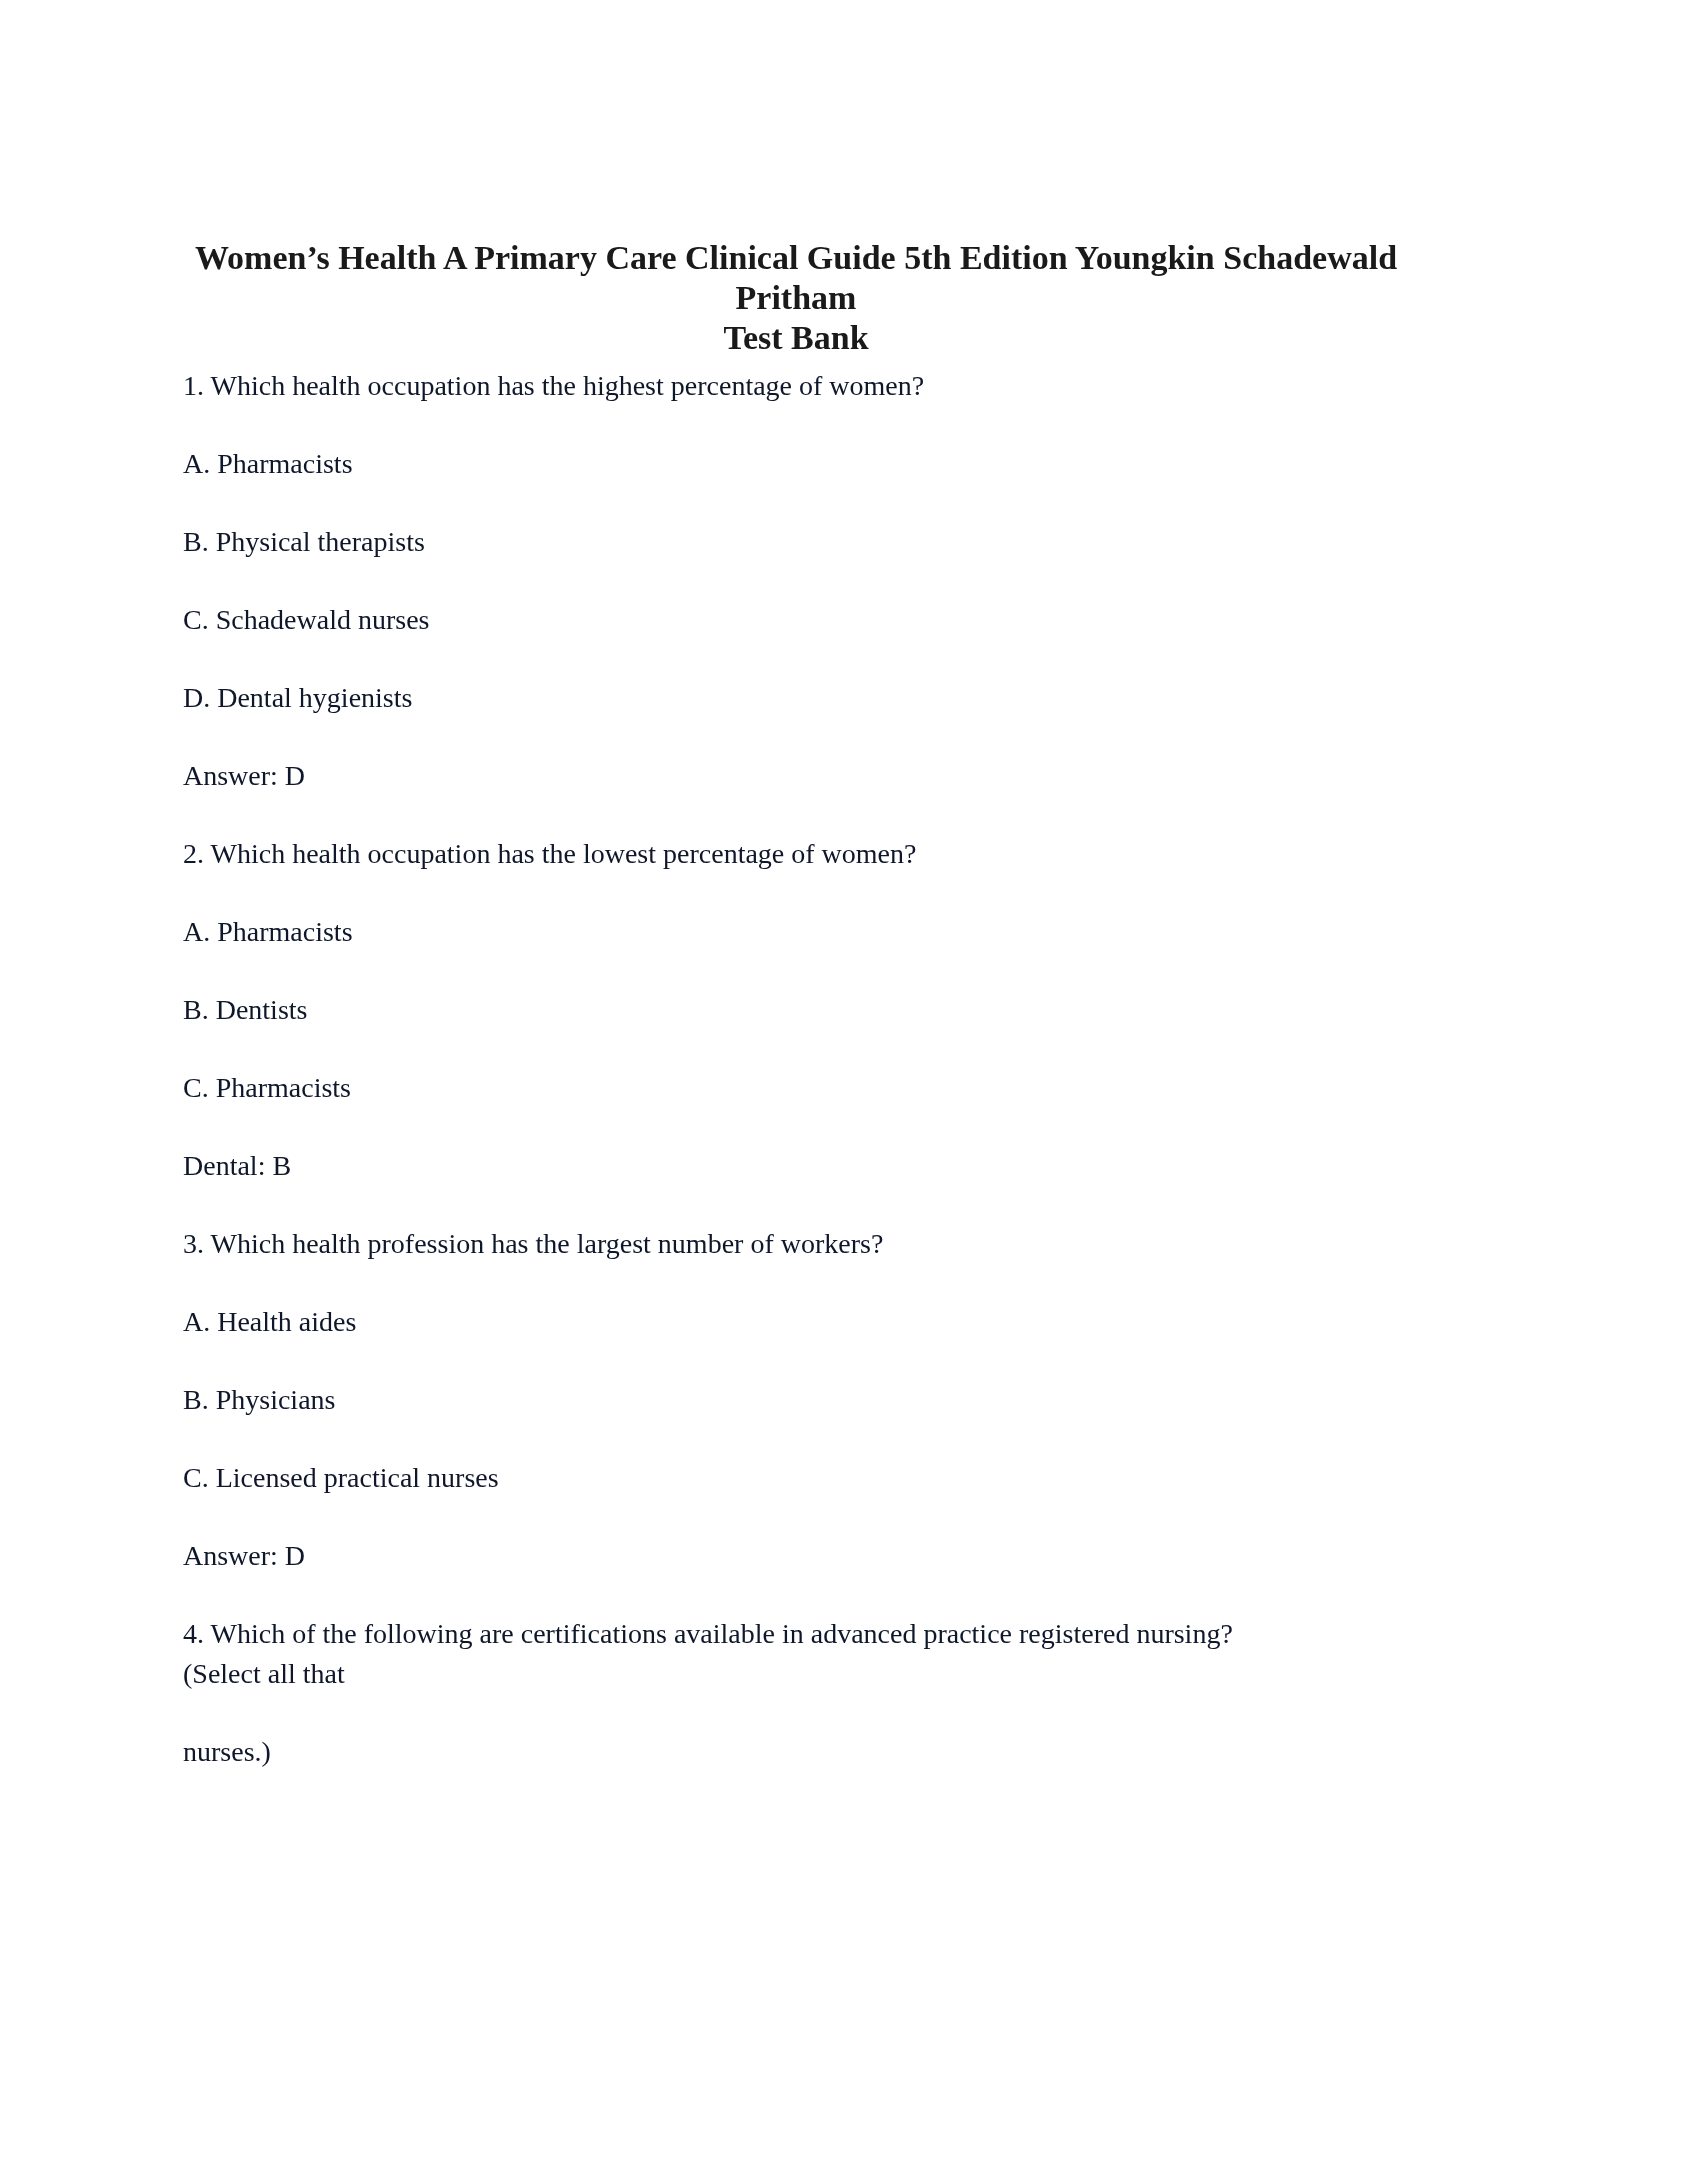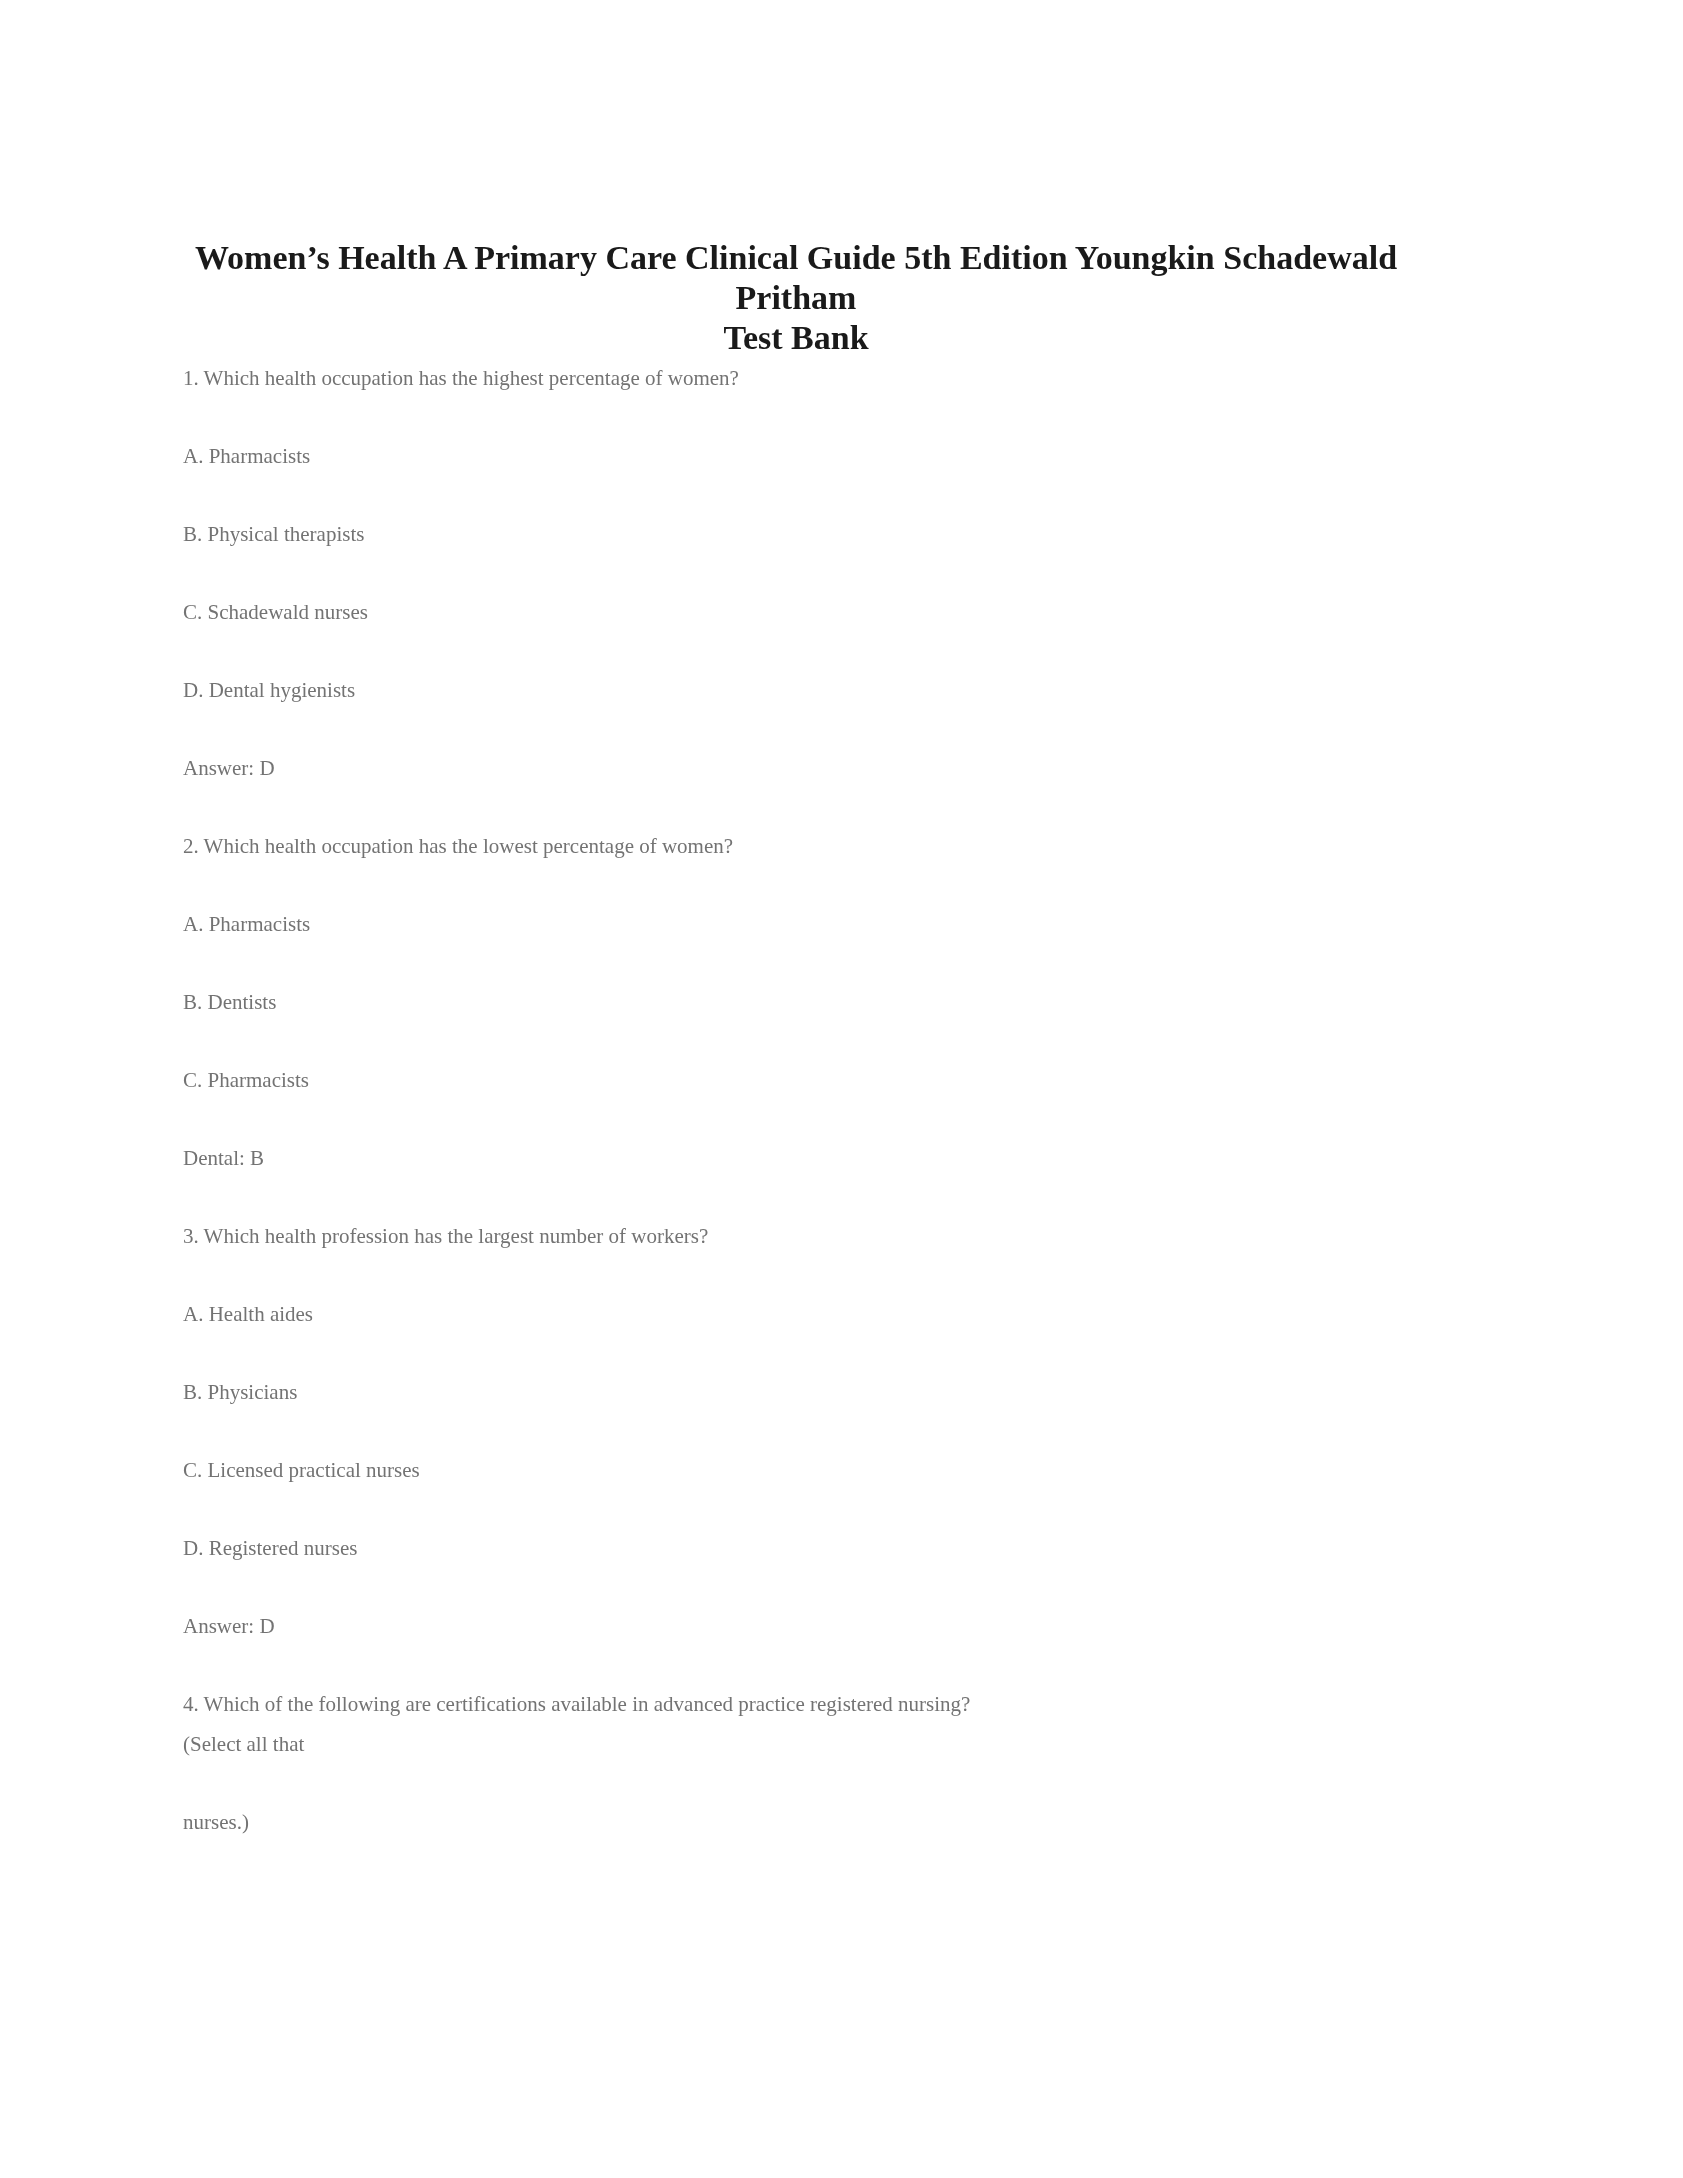--- a/index.html
+++ b/index.html
@@ -38,24 +38,24 @@
     font-size: 33px;
     line-height: 42px;
     font-weight: normal;
     color: #000000;
   }
   .chapter-heading .chapter-title {
     color: #363b49;
     margin-left: 9px;
   }
   .line {
-    margin: 0 0 38px 0;
-    font-size: 21px;
+    margin: 8px 0 38px 0;
+    font-size: 28px;
     line-height: 40px;
-    color: #737373;
+    color: #0f172a;
   }
   .question {
     margin: 0;
     padding: 0;
   }
 </style>
 </head>
 <body>
 
 <div class="page">
@@ -85,21 +85,20 @@
       <p class="line">B. Dentists</p>
       <p class="line">C. Pharmacists</p>
       <p class="line">Dental: B</p>
     </section>
 
     <section class="question">
       <p class="line">3. Which health profession has the largest number of workers?</p>
       <p class="line">A. Health aides</p>
       <p class="line">B. Physicians</p>
       <p class="line">C. Licensed practical nurses</p>
-      <p class="line">D. Registered nurses</p>
       <p class="line">Answer: D</p>
     </section>
 
     <section class="question">
       <p class="line">
         <span>4. Which of the following are certifications available in advanced practice registered nursing?</span><br>
         <span>(Select all that</span>
       </p>
       <p class="line">nurses.)</p>
     </section>

